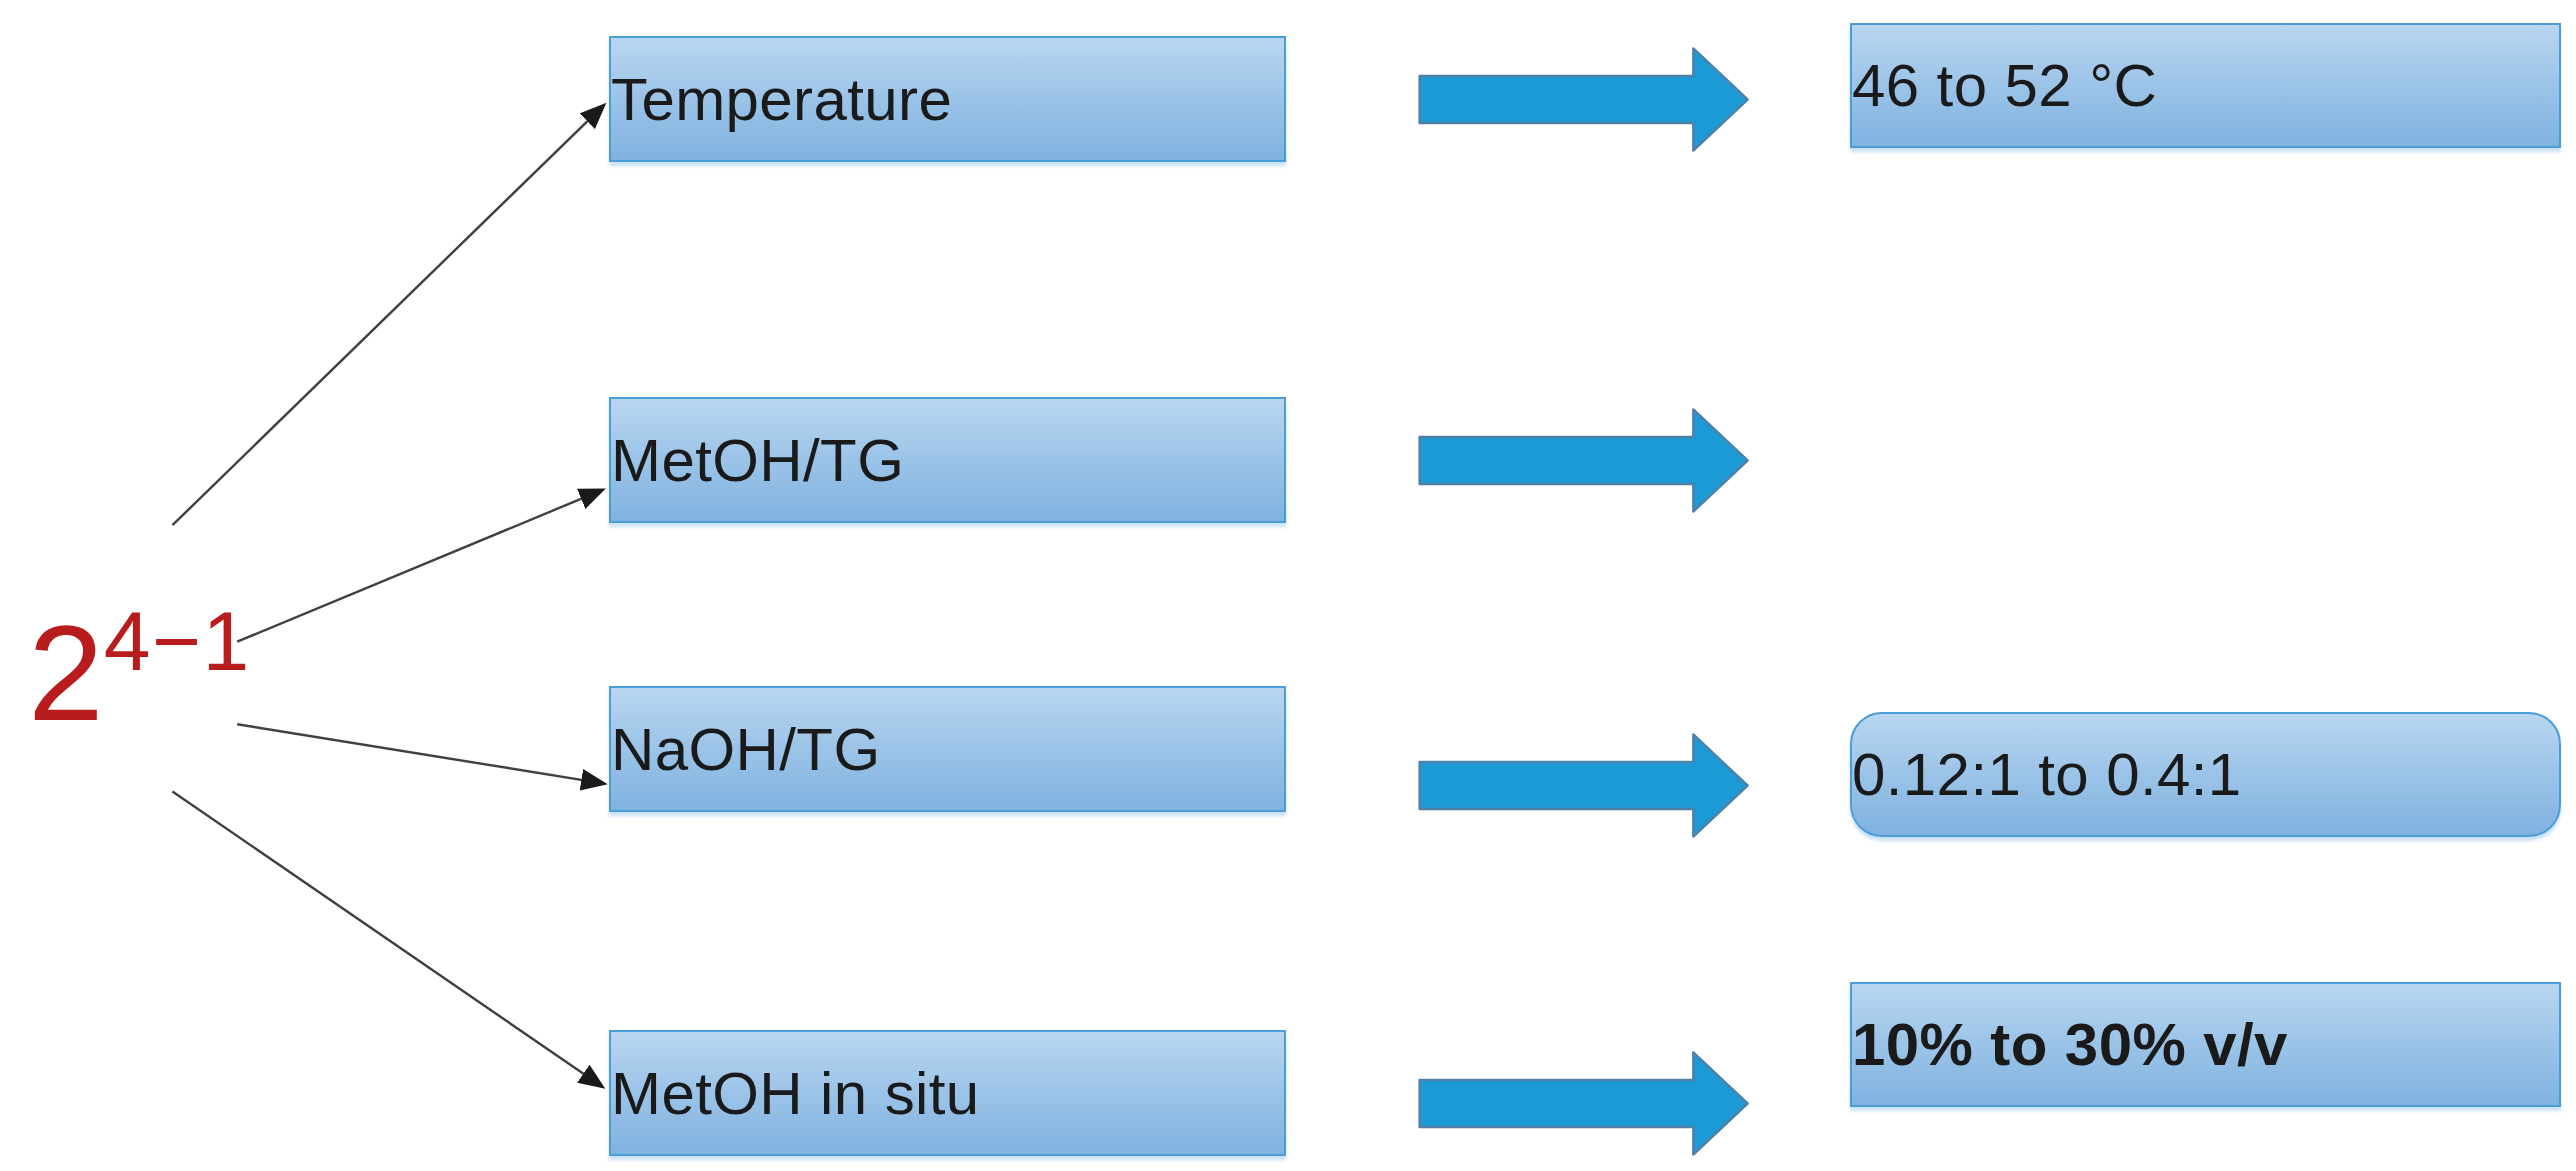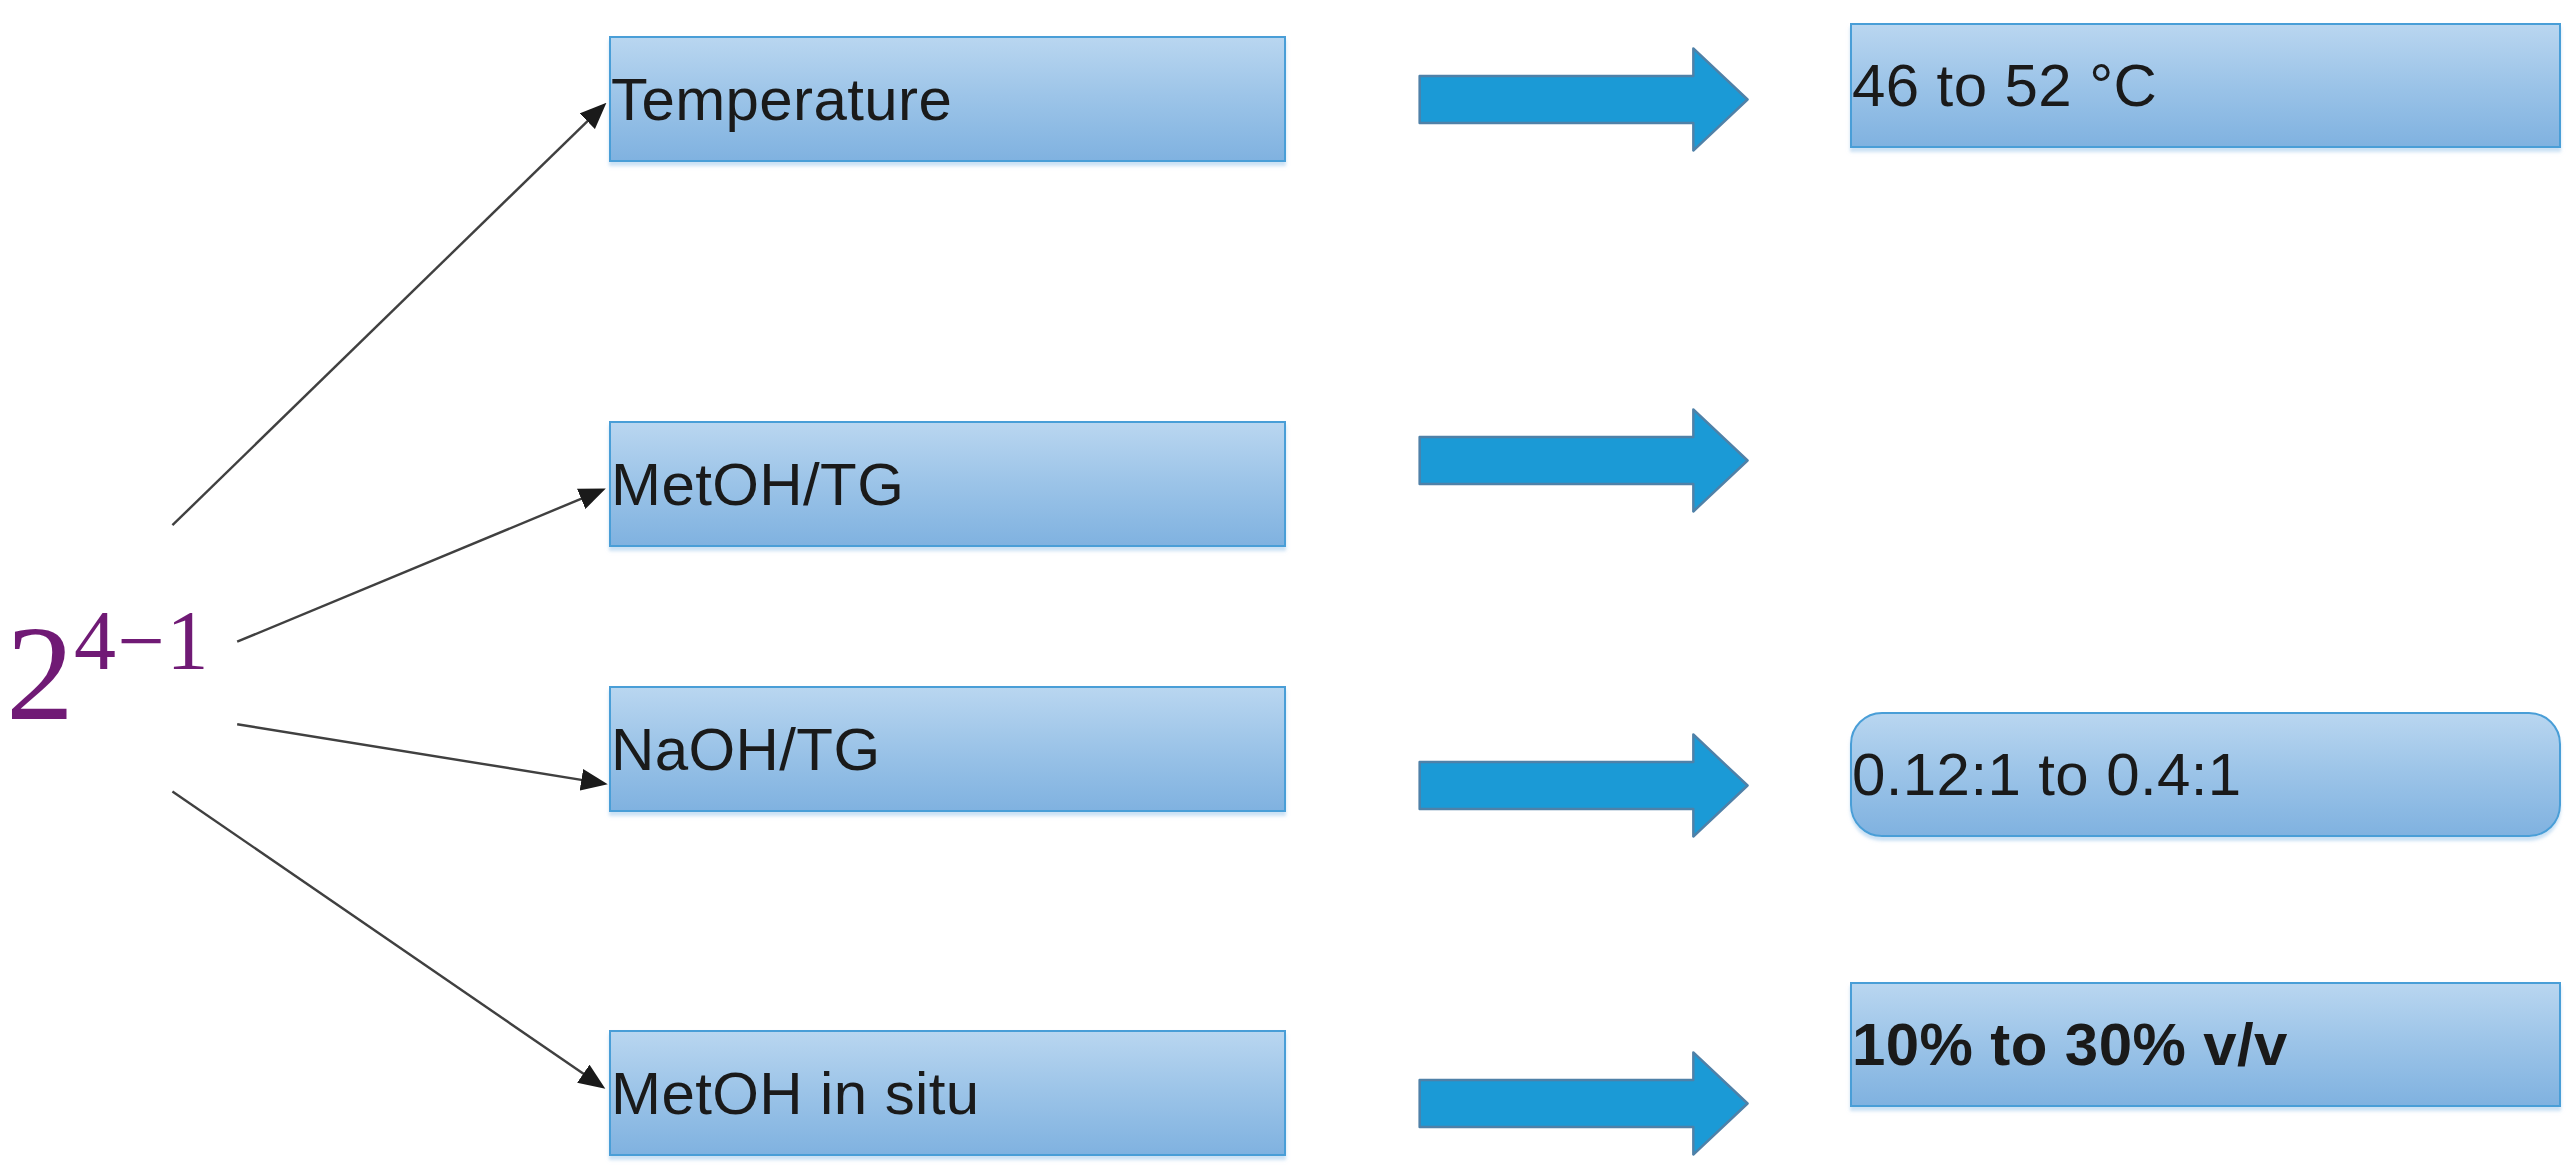--- a/index.html
+++ b/index.html
@@ -4,23 +4,23 @@
 <style>
   html,body{margin:0;padding:0;background:#ffffff;}
   body{
     width:2576px;height:1171px;position:relative;overflow:hidden;
     font-family:"Liberation Sans",sans-serif;color:#1a1a1a;
   }
   .stage{position:absolute;inset:0;}
 
   
   .design-label{
-    position:absolute;left:6px;top:605px;
-    font-family:Liberation Serif, serif;
-    font-size:136px;line-height:1;color:#701a75;
+    position:absolute;left:28px;top:605px;
+    font-family:Liberation Sans, sans-serif;
+    font-size:136px;line-height:1;color:#b91c1c;
     white-space:nowrap;
   }
   .design-label .exp{
     font-size:84px;position:relative;top:-50px;letter-spacing:1.6px;
   }
 
   
   .node{
     position:absolute;
     display:flex;align-items:center;
@@ -63,21 +63,21 @@
   <div class="node factor-box" style="top:36px;">
     <span>Temperature</span>
   </div>
   <svg class="block-arrow" style="top:46px;" viewBox="0 0 410 132" xmlns="http://www.w3.org/2000/svg">
     <polygon points="2,37 340,37 340,3 407,66 340,129 340,95 2,95" fill="#1b9ad6" stroke="#4f81a8" stroke-width="3" stroke-linejoin="round"></polygon>
   </svg>
   <div class="node value-box" style="top:23px;">
     <span>46 to 52 °C</span>
   </div>
 
-  <div class="node factor-box" style="top:421px;">
+  <div class="node factor-box" style="top:397px;">
     <span>MetOH/TG</span>
   </div>
   <svg class="block-arrow" style="top:407px;" viewBox="0 0 410 132" xmlns="http://www.w3.org/2000/svg">
     <polygon points="2,37 340,37 340,3 407,66 340,129 340,95 2,95" fill="#1b9ad6" stroke="#4f81a8" stroke-width="3" stroke-linejoin="round"></polygon>
   </svg>
 
   <div class="node factor-box" style="top:686px;">
     <span>NaOH/TG</span>
   </div>
   <svg class="block-arrow" style="top:732px;" viewBox="0 0 410 132" xmlns="http://www.w3.org/2000/svg">

